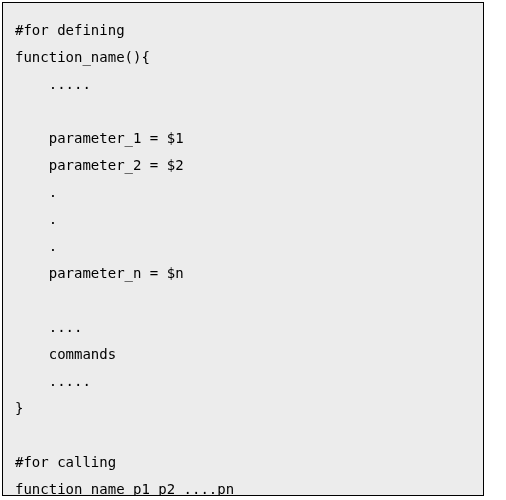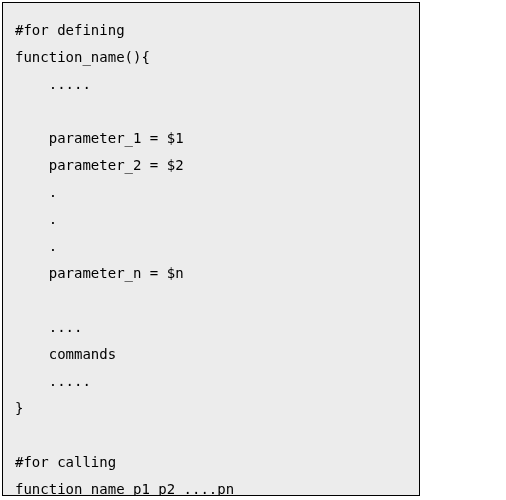--- a/index.html
+++ b/index.html
@@ -6,21 +6,21 @@
       margin: 0;
       padding: 0;
       box-sizing: border-box;
     }
     body {
       width: 506px;
       height: 500px;
       background: #fff;
     }
     .code-block {
-      width: 418px;
+      width: 482px;
       height: 494px;
       margin: 2px;
       background: #ececec;
       border: 1px solid #000;
       padding: 14px 12px;
       font-family: 'Consolas', 'Monaco', 'Courier New', monospace;
       font-size: 14px;
       line-height: 26px;
       color: #000;
       white-space: pre;

